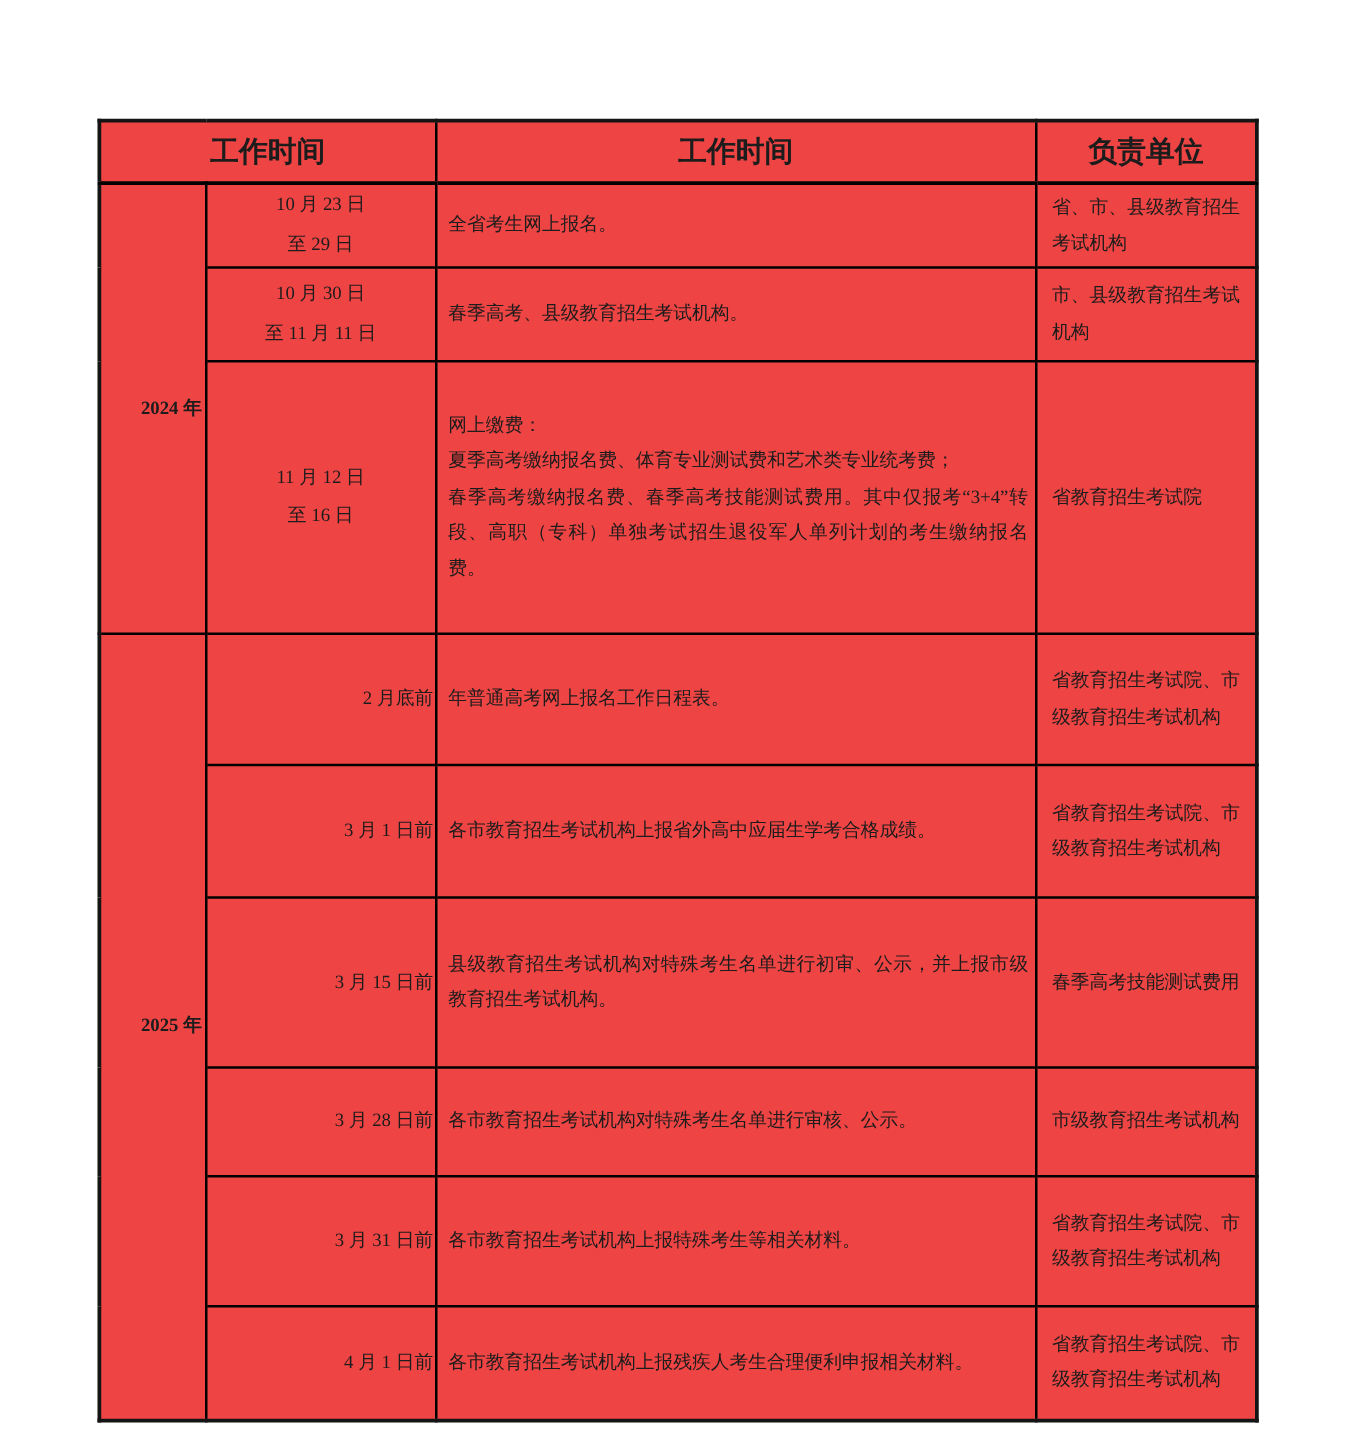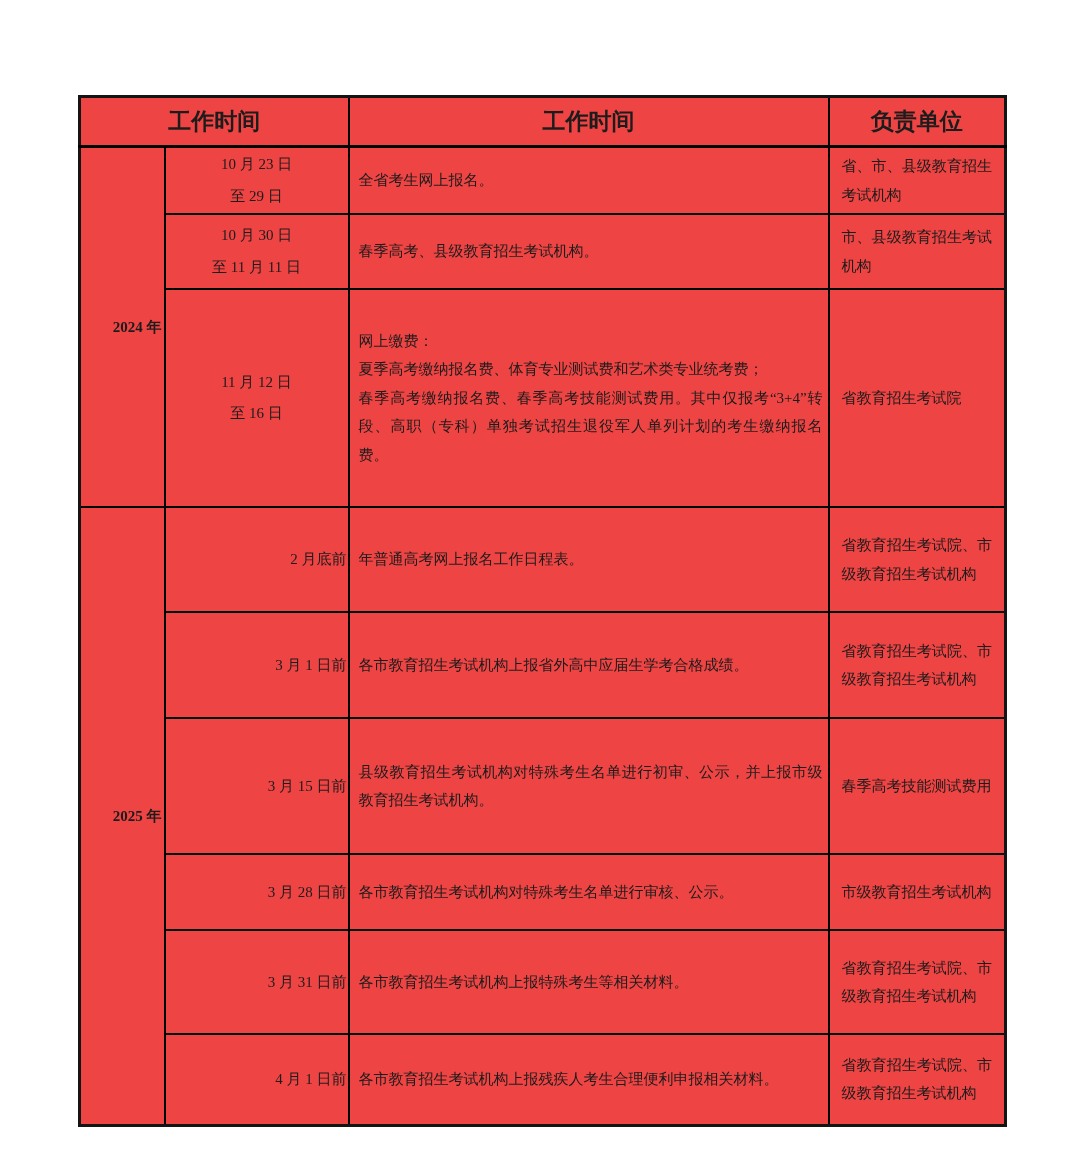--- a/index.html
+++ b/index.html
@@ -87,21 +87,21 @@
     padding: 2px 12px;
   }
   
   tr.rh  { height: 50px;  }
   tr.r1  { height: 67px;  }
   tr.r2  { height: 75px;  }
   tr.r3  { height: 218px; }
   tr.r4  { height: 105px; }
   tr.r5  { height: 106px; }
   tr.r6  { height: 136px; }
-  tr.r7  { height: 76px;  }
+  tr.r7  { height: 87px;  }
   tr.r8  { height: 104px; }
   tr.r9  { height: 91px;  }
 </style>
 </head>
 <body>
 
 <div class="page">
 
   <table class="schedule">
     <colgroup>

